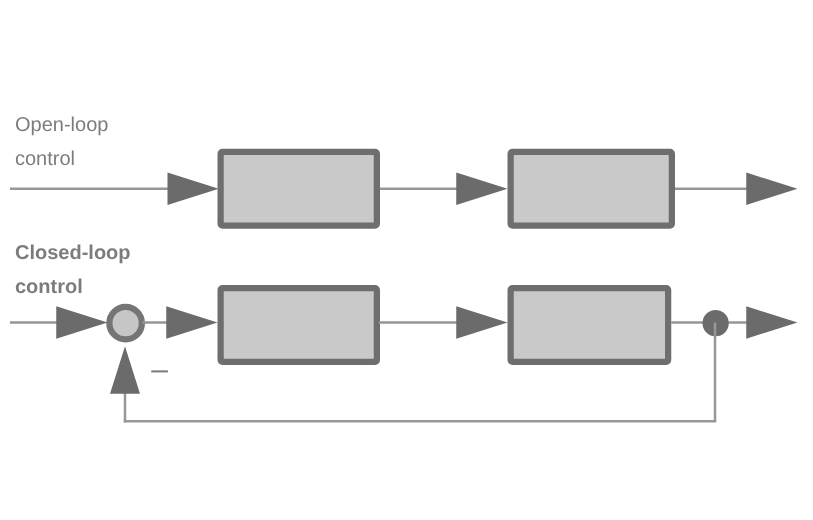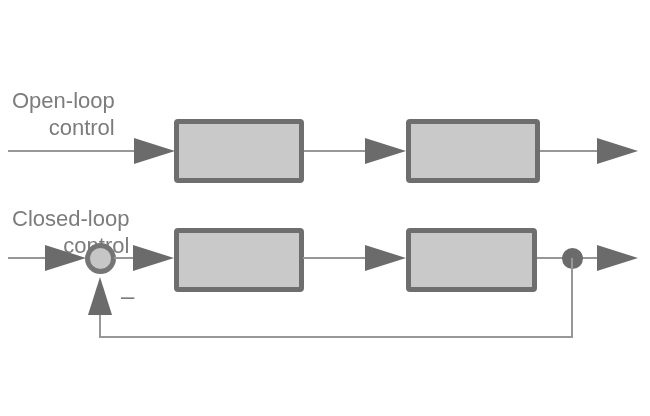--- a/index.html
+++ b/index.html
@@ -8,28 +8,27 @@
     position: relative;
     width: 650px;
     height: 416px;
     background: #ffffff;
     overflow: hidden;
     font-family: "Liberation Sans", sans-serif;
   }
   .row-label {
     position: absolute;
     left: 12px;
-    font-size: 22px;
+    font-size: 16px;
     line-height: 27px;
     color: #7c7c7c;
     white-space: pre-line;
-    text-align: right;
   }
   .label-open   { top: 87px; }
-  .label-closed { top: 205px; }
+  .label-closed { top: 189px; font-weight: bold; }
 
   .block {
     position: absolute;
     box-sizing: border-box;
     background: #c9c9c9;
     border: 5px solid #6e6e6e;
     border-radius: 4px;
   }
   .blk-t1 { left: 174px; top: 119px; width: 130px; height: 64px; }
   .blk-t2 { left: 406px; top: 119px; width: 134px; height: 64px; }

